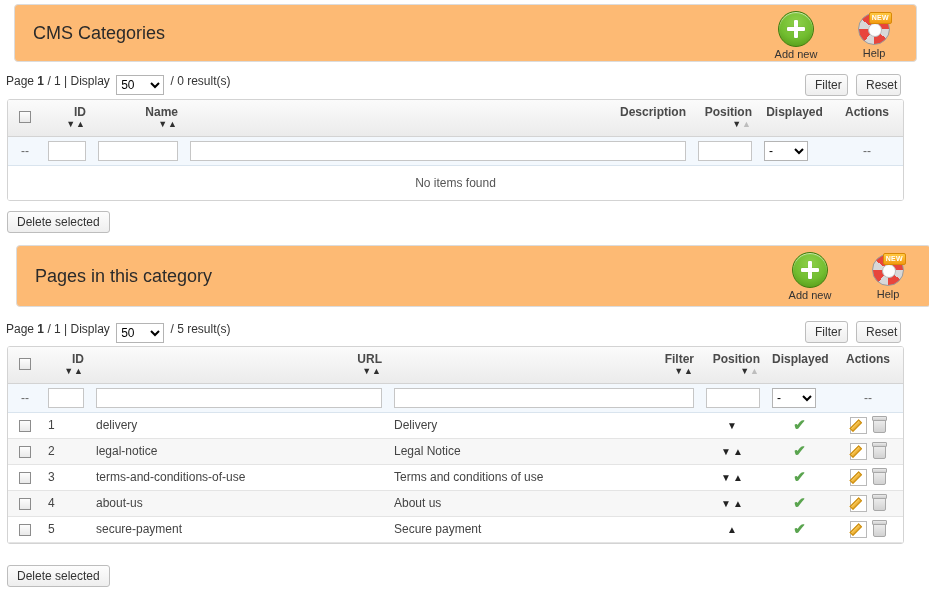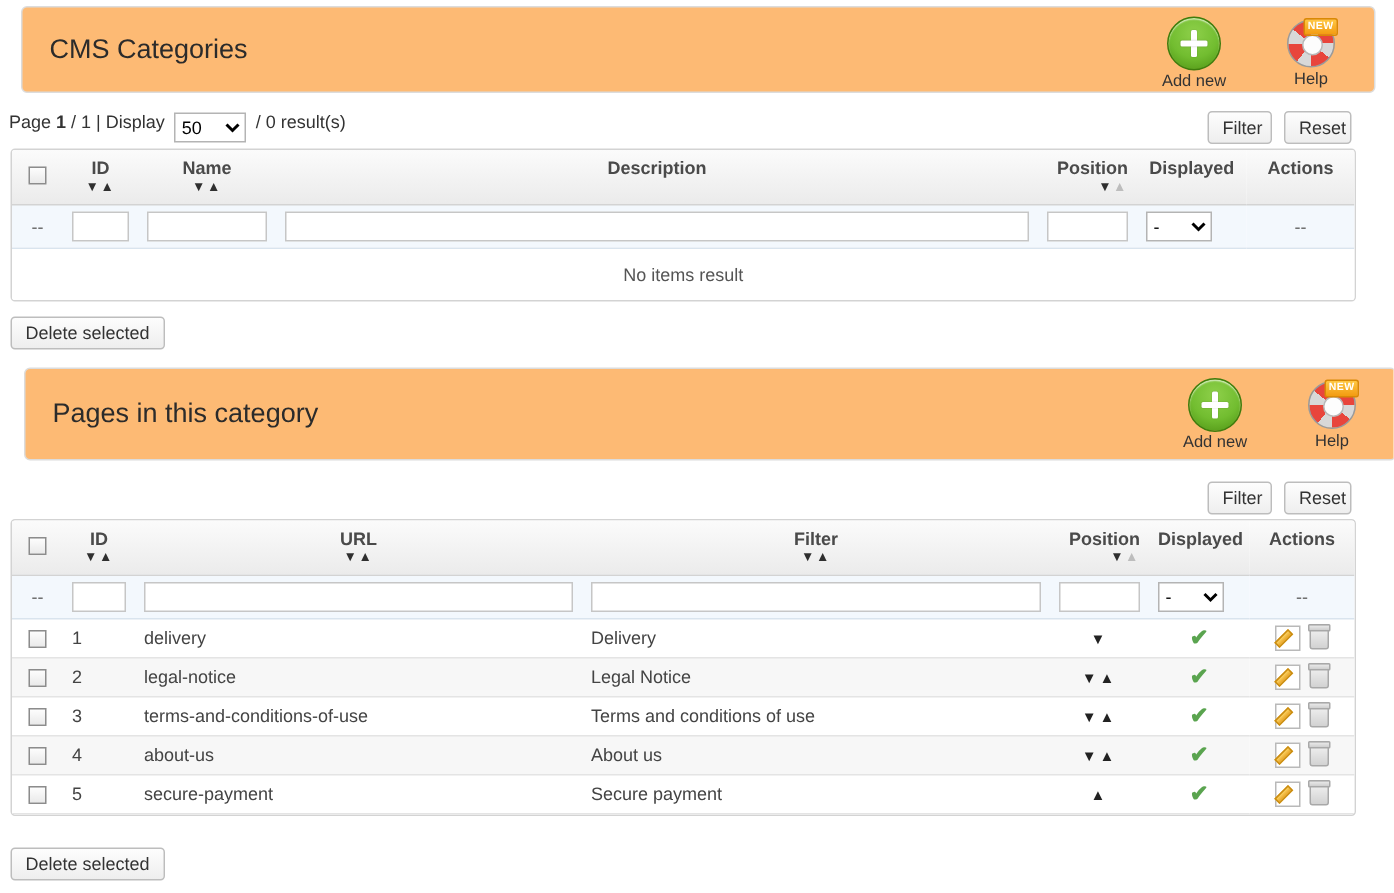--- a/index.html
+++ b/index.html
@@ -133,21 +133,21 @@
     table-layout:fixed;
     background:#fff;
     font-size:12px;
   }
   table.grid th{
     background:linear-gradient(#fbfbfb,#ebebeb);
     border-bottom:1px solid #d3d3d3;
     color:#4a4a4a;
     font-weight:bold;
     font-size:12px;
-    text-align:center;
+    text-align:right;
     padding:5px 6px 2px 6px;
     vertical-align:top;
     height:36px;
     box-sizing:border-box;
   }
   table.grid th.r{text-align:right;}
   table.grid th.c{text-align:center;}
   .sorts{display:block;margin-top:1px;font-size:9px;line-height:9px;letter-spacing:1px;}
   .sd{color:#2f2f2f;cursor:pointer;}
   .su{color:#2f2f2f;cursor:pointer;}
@@ -309,21 +309,21 @@
           <td><input type="text" style=""></td>
           <td><input type="text" style=""></td>
           <td>
             <select>
               <option>-</option>
             </select>
           </td>
           <td class="dash">--</td>
         </tr>
         <tr>
-          <td colspan="7" class="empty-td">No items result</td>
+          <td colspan="7" class="empty-td">No items found</td>
         </tr>
       </tbody>
     </table>
   </div>
 
   <button class="btn" style="position:absolute;left:7px;top:211px;">Delete selected</button>
 
   <div class="panel" style="position:absolute;left:16px;top:245px;width:915px;height:62px;padding-left:44px;">
     <div class="panel-title">Pages in this category</div>
     <div class="panel-tools">
@@ -334,20 +334,25 @@
       <div class="tool">
         <div class="ico-help">
           <div class="buoy"></div>
           <span class="newbadge">NEW</span>
         </div>
         <span class="tool-label">Help</span>
       </div>
     </div>
   </div>
 
+  <div class="listrow" style="left:6px;top:322px;">
+    <span>Page </span><b>1</b><span> / 1 | Display </span><select class="display-select">
+      <option>50</option>
+    </select><span> / 5 result(s)</span>
+  </div>
   <button class="btn" style="position:absolute;left:805px;top:321px;width:43px;">Filter</button>
   <button class="btn" style="position:absolute;left:856px;top:321px;width:45px;">Reset</button>
 
   <div style="position:absolute;left:7px;top:346px;width:895px;border:1px solid #d3d3d3;border-radius:3px;overflow:hidden;background:#fff;">
     <table class="grid">
       <colgroup>
         <col style="width:34px">
           <col style="width:48px">
           <col style="width:298px">
           <col style="width:312px">

